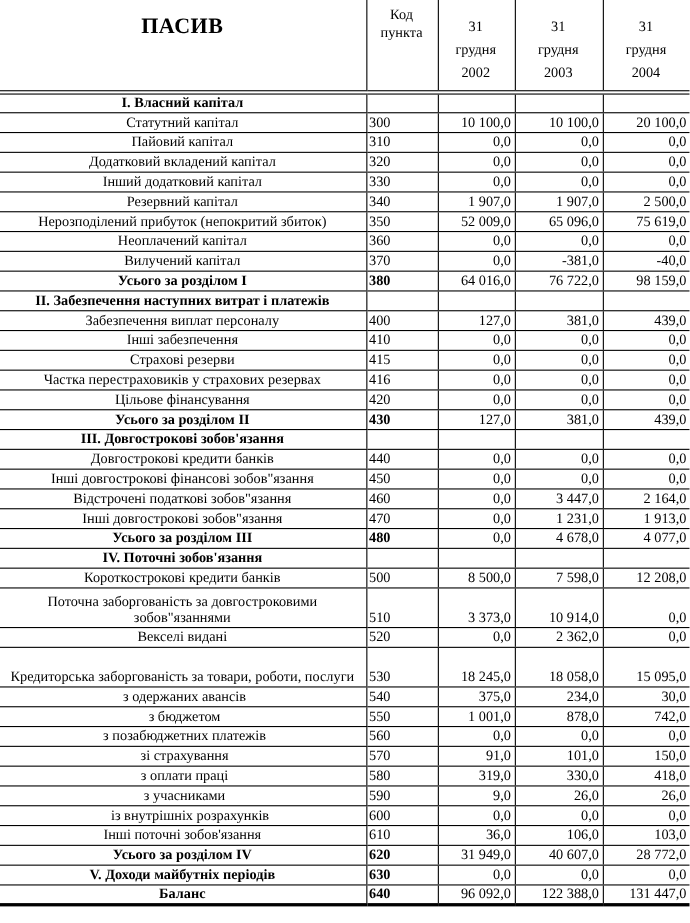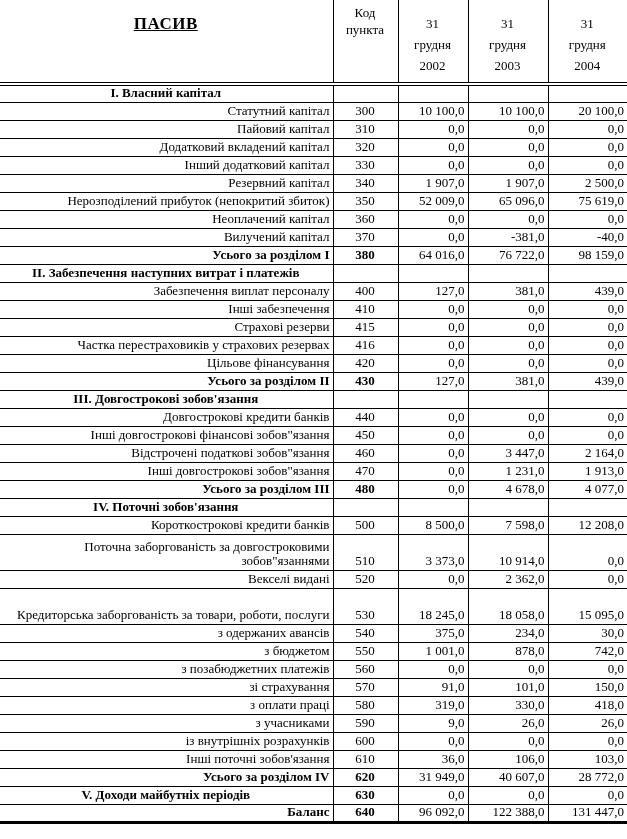--- a/index.html
+++ b/index.html
@@ -34,28 +34,28 @@
   td + td { border-left: 1px solid #000; }
 
   
   thead td {
     border-bottom: 4px double #000;
     height: 84px;
     vertical-align: top;
     text-align: center;
     padding-top: 3px;
   }
-  td.h-passiv { font-weight: bold; font-size: 17px; padding-top: 17px; letter-spacing: .5px; text-decoration: underline; }
+  td.h-passiv { font-weight: bold; font-size: 20px; padding-top: 17px; letter-spacing: .5px; }
   td.h-code   { line-height: 17px; padding-top: 4px; }
   td.h-year   { padding-top: 13px; }
   td.h-year span { display: block; line-height: 21px; }
 
   
-  td.label { text-align: right; white-space: normal; }
-  td.code  { text-align: center; white-space: nowrap; }
+  td.label { text-align: center; white-space: normal; }
+  td.code  { text-align: left; white-space: nowrap; }
   td.val   { text-align: right; white-space: nowrap; }
 
   tr.section td.label { text-align: center; font-weight: bold; }
   tr.section td.code  { font-weight: bold; }
   tr.total   td.label { font-weight: bold; }
   tr.total   td.code  { font-weight: bold; }
   tr.sub  td.label { padding-left: 6px; }
   tr.sub2 td.label { padding-left: 16px; }
   tr.tall td { height: 36px; }
 

